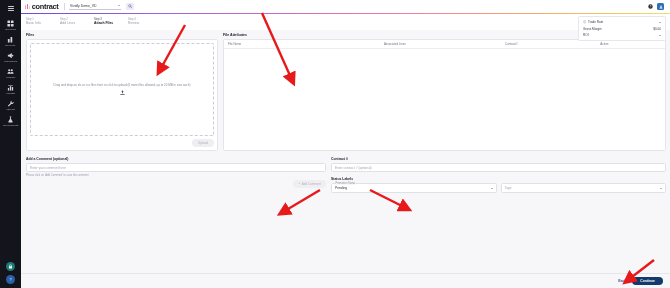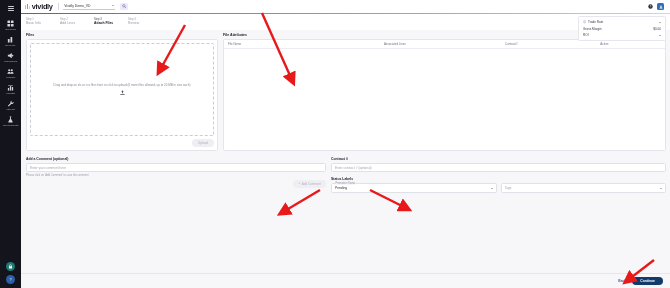--- a/index.html
+++ b/index.html
@@ -297,21 +297,21 @@
 
   <div class="main">
 
     <div class="topbar">
       <div class="logo">
         <span class="logo-mark">
             <i></i>
             <i></i>
             <i></i>
           </span>
-        <span class="logo-text">vividly</span>
+        <span class="logo-text">contract</span>
       </div>
       <div class="topbar-divider"></div>
       <div class="acct-select">
         <span class="val">Vividly Demo_VD</span>
         <span class="caret"></span>
       </div>
       <div class="topbar-search">
         <svg viewBox="0 0 16 16" fill="none" stroke="#5b49a8" stroke-width="1.8">
             <circle cx="7" cy="7" r="4.6"></circle>
             <line x1="10.5" y1="10.5" x2="14.5" y2="14.5" stroke-linecap="round"></line>

